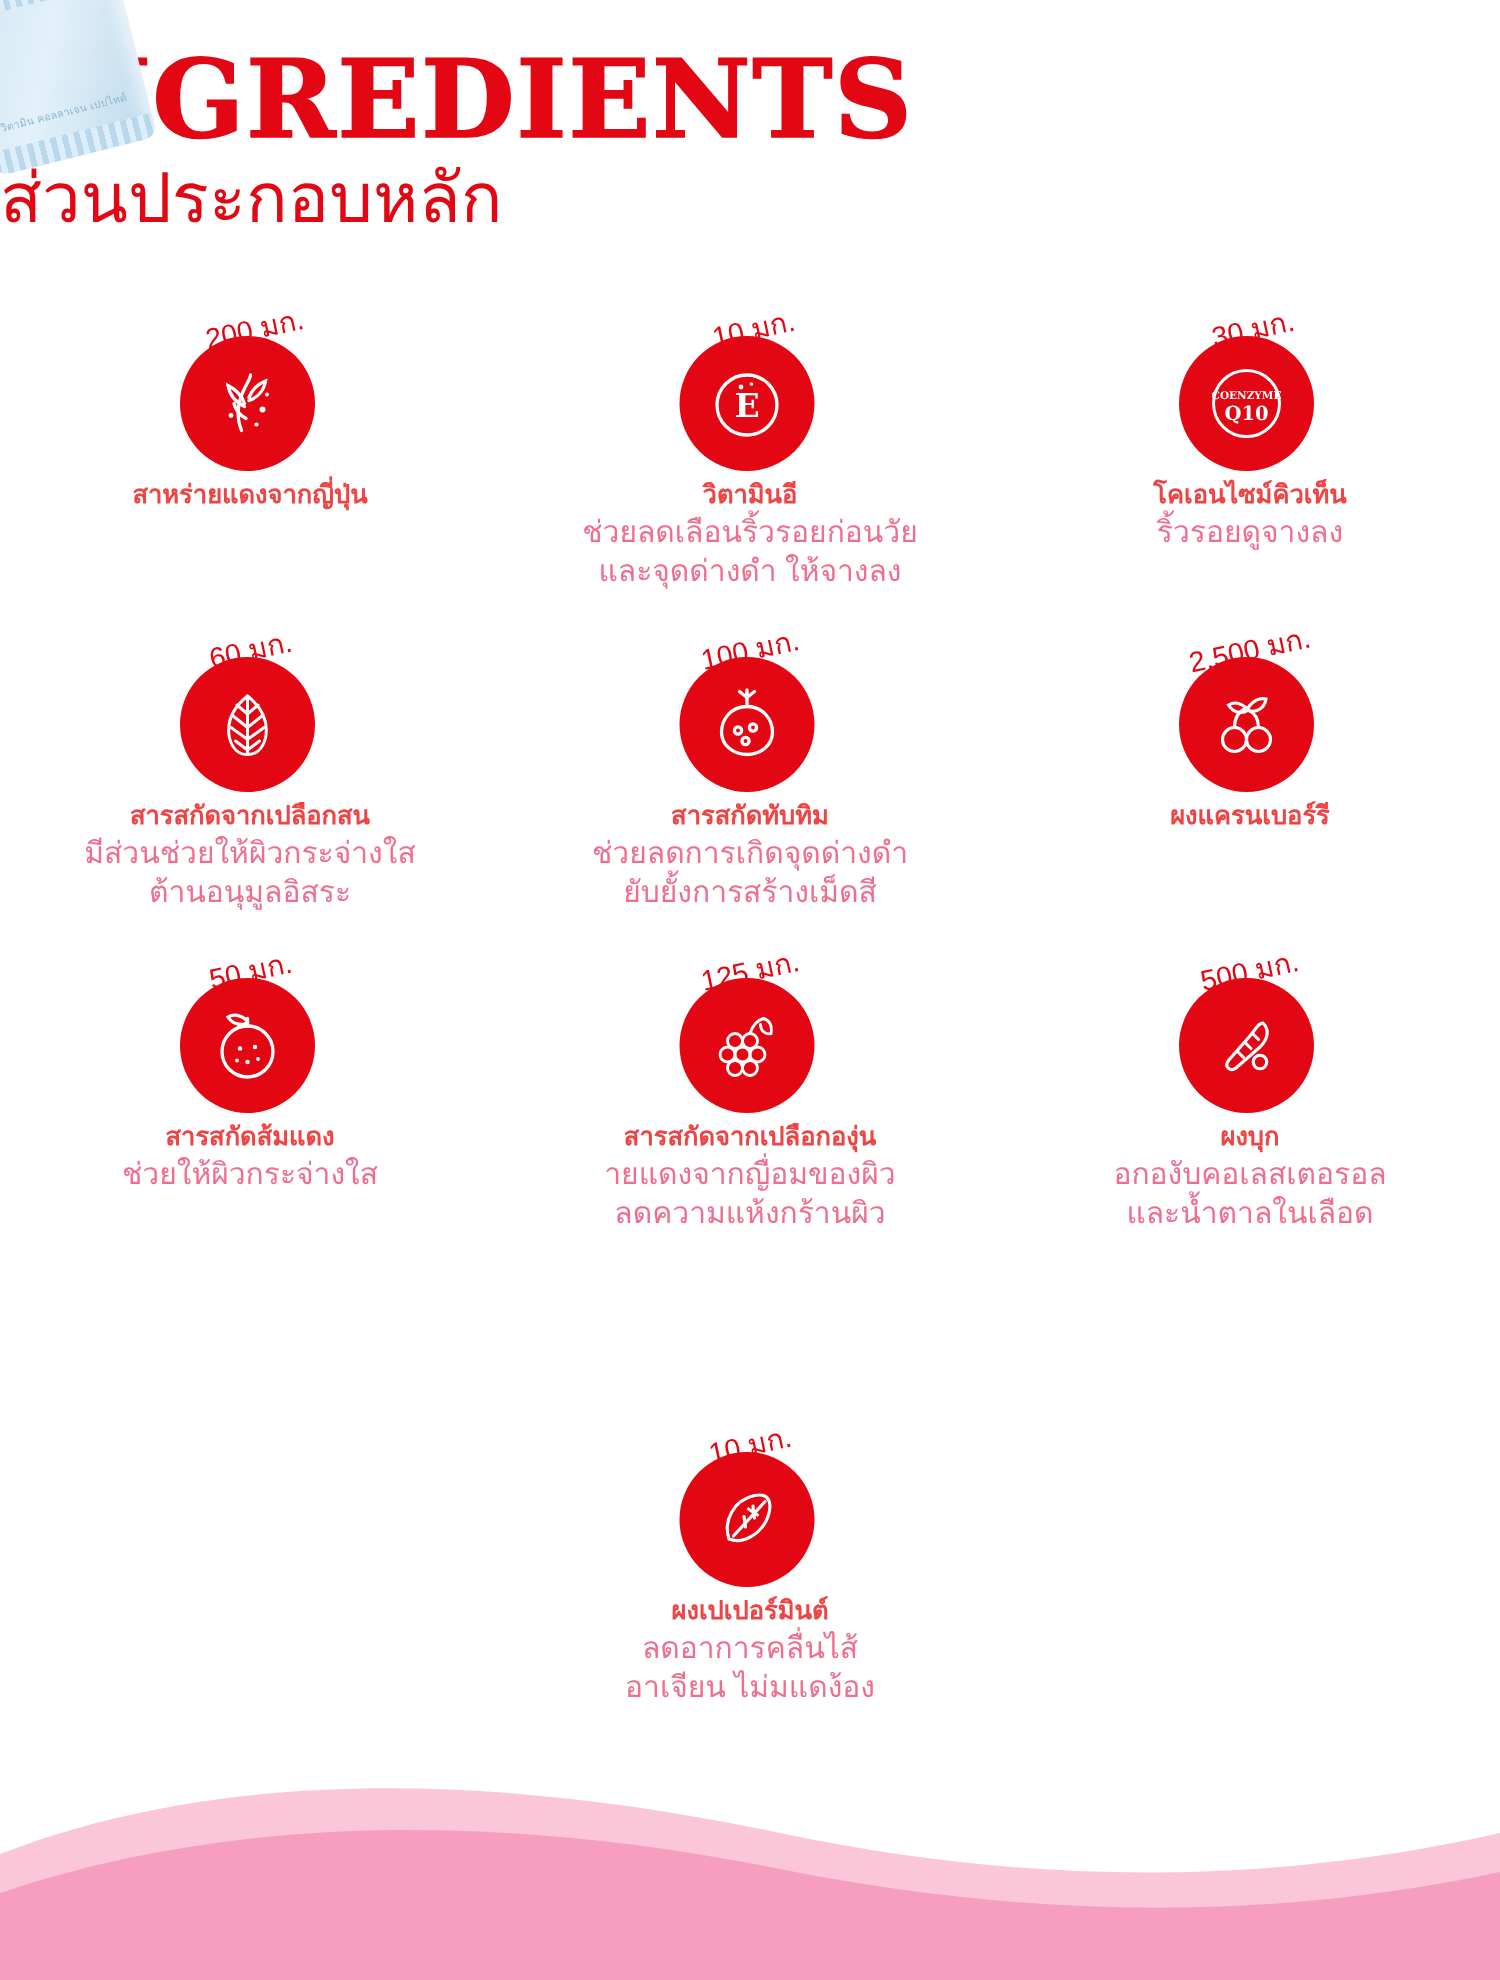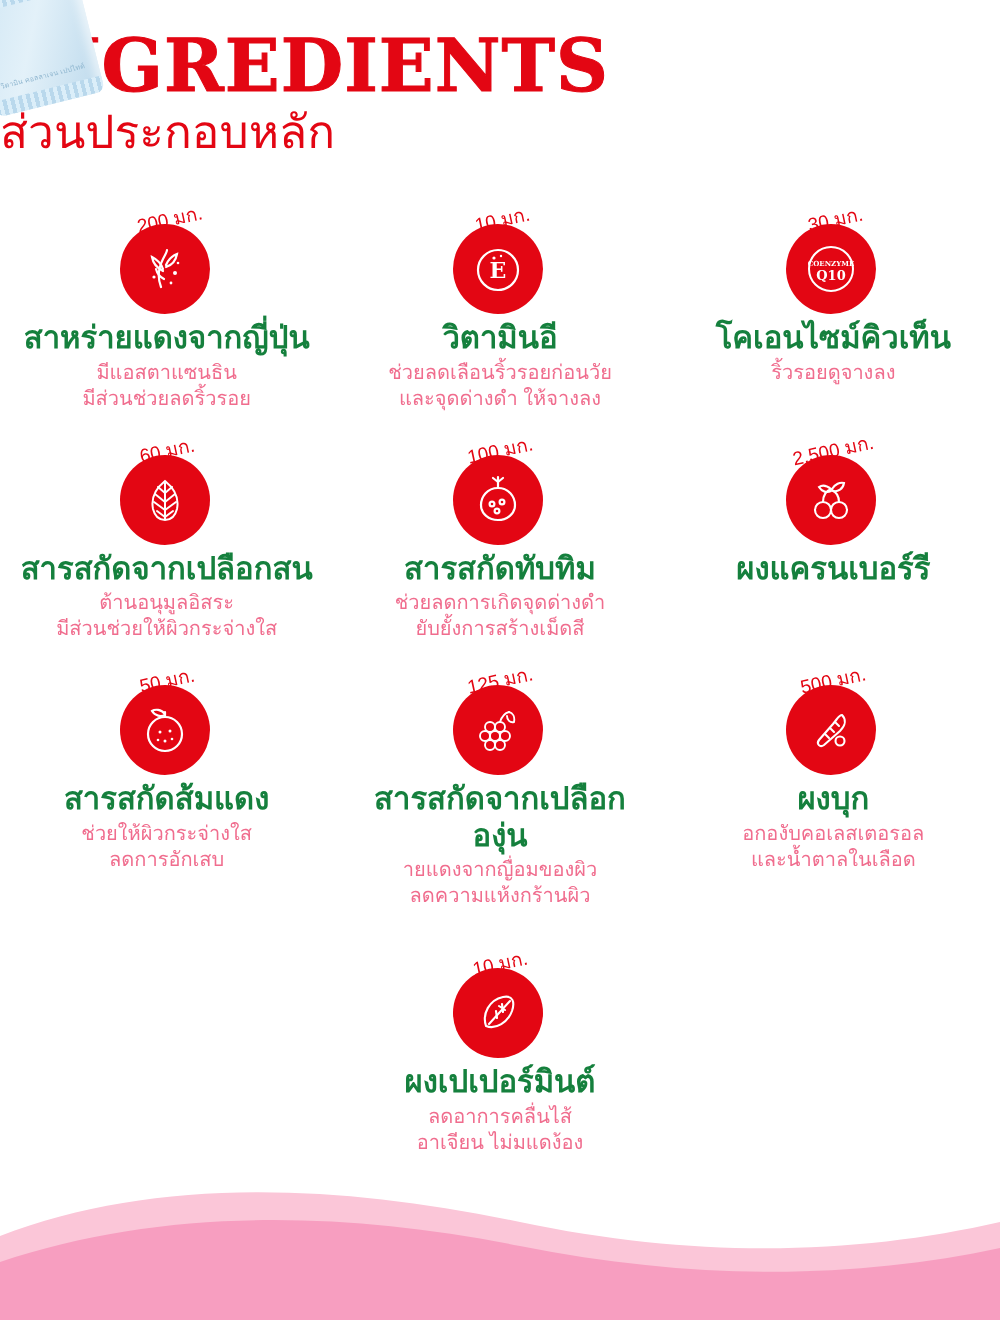--- a/index.html
+++ b/index.html
@@ -113,22 +113,22 @@
     top: -4px;
     left: 50%;
     transform: translateX(-50%) rotate(-12deg);
     font-size: 19px;
     color: #e30613;
     white-space: nowrap;
     font-weight: 400;
   }
   .item.r1 .dose { transform: translateX(-46%) rotate(-12deg); }
   .name {
-    color: #15803d;
-    font-size: 31px;
+    color: #ef4444;
+    font-size: 17px;
     line-height: 1.18;
     margin: 2px 0 2px;
     font-weight: 700;
   }
   .desc {
     color: #f06d8e;
     font-size: 20px;
     line-height: 1.3;
   }
   .desc span { display: block; }
@@ -177,24 +177,20 @@
           <path d="M29 26 C35 24 39 19 40 13 C35 15 31 19 29 24"></path>
           <path d="M27 38 C23 36 20 32 19 28"></path>
           <circle cx="17" cy="36" r="1.6" fill="#fff" stroke="none"></circle>
           <circle cx="38" cy="32" r="2" fill="#fff" stroke="none"></circle>
           <circle cx="34" cy="42" r="1.4" fill="#fff" stroke="none"></circle>
           <circle cx="41" cy="22" r="1.3" fill="#fff" stroke="none"></circle>
         </svg>
       </div>
     </div>
     <div class="name">สาหร่ายแดงจากญี่ปุ่น</div>
-    <div class="desc">
-      <span>มีแอสตาแซนธิน</span>
-      <span>มีส่วนช่วยลดริ้วรอย</span>
-    </div>
   </div>
 
   <div class="item r1">
     <div class="badge-wrap">
       <div class="dose">10 มก.</div>
       <div class="circle">
         <svg width="58" height="58" viewBox="0 0 58 58" fill="none" stroke="#fff" stroke-width="2.2">
           <circle cx="29" cy="30" r="20"></circle>
           <text x="29" y="38" text-anchor="middle" font-family="DejaVu Serif, serif" font-size="22" font-weight="700" fill="#fff" stroke="none">E</text>
           <circle cx="25" cy="18" r="1.6" fill="#fff" stroke="none"></circle>
@@ -235,22 +231,22 @@
           <path d="M29 12 L29 48"></path>
           <path d="M19 23 L29 31 L39 23"></path>
           <path d="M18 31 L29 39 L40 31"></path>
           <path d="M21 40 L29 46 L37 40"></path>
           <path d="M22 16 L29 22 L36 16"></path>
         </svg>
       </div>
     </div>
     <div class="name">สารสกัดจากเปลือกสน</div>
     <div class="desc">
+      <span>มีส่วนช่วยให้ผิวกระจ่างใส</span>
       <span>ต้านอนุมูลอิสระ</span>
-      <span>มีส่วนช่วยให้ผิวกระจ่างใส</span>
     </div>
   </div>
 
   <div class="item">
     <div class="badge-wrap">
       <div class="dose">100 มก.</div>
       <div class="circle">
         <svg width="58" height="58" viewBox="0 0 58 58" fill="none" stroke="#fff" stroke-width="2.2" stroke-linecap="round">
           <path d="M29 17 C40 17 46 26 46 34 C46 43 38 49 29 49 C20 49 12 43 12 34 C12 26 18 17 29 17Z"></path>
           <path d="M29 17 L29 11"></path>
@@ -297,21 +293,20 @@
           <circle cx="34" cy="30" r="1.5" fill="#fff" stroke="none"></circle>
           <circle cx="29" cy="40" r="1.5" fill="#fff" stroke="none"></circle>
           <circle cx="22" cy="39" r="1.3" fill="#fff" stroke="none"></circle>
           <circle cx="36" cy="38" r="1.3" fill="#fff" stroke="none"></circle>
         </svg>
       </div>
     </div>
     <div class="name">สารสกัดส้มแดง</div>
     <div class="desc">
       <span>ช่วยให้ผิวกระจ่างใส</span>
-      <span>ลดการอักเสบ</span>
     </div>
   </div>
 
   <div class="item">
     <div class="badge-wrap">
       <div class="dose">125 มก.</div>
       <div class="circle">
         <svg width="58" height="58" viewBox="0 0 58 58" fill="none" stroke="#fff" stroke-width="1.9" stroke-linecap="round">
           <circle cx="21" cy="26" r="5"></circle>
           <circle cx="31" cy="26" r="5"></circle>

